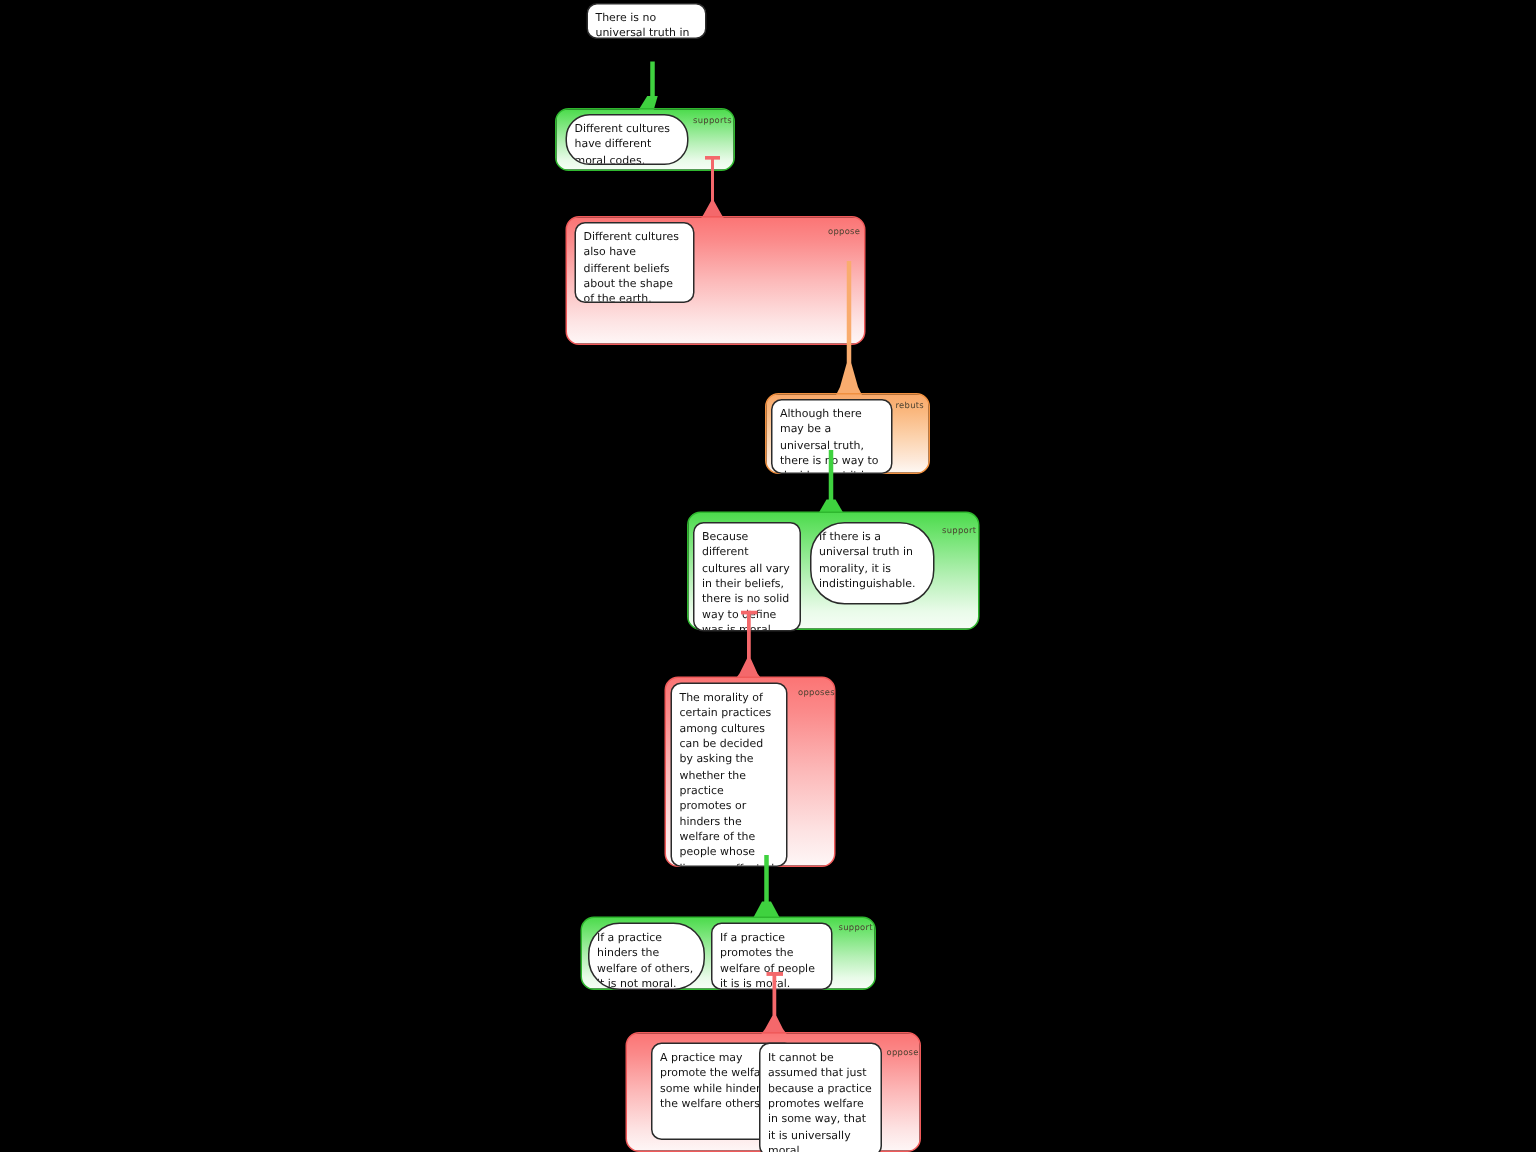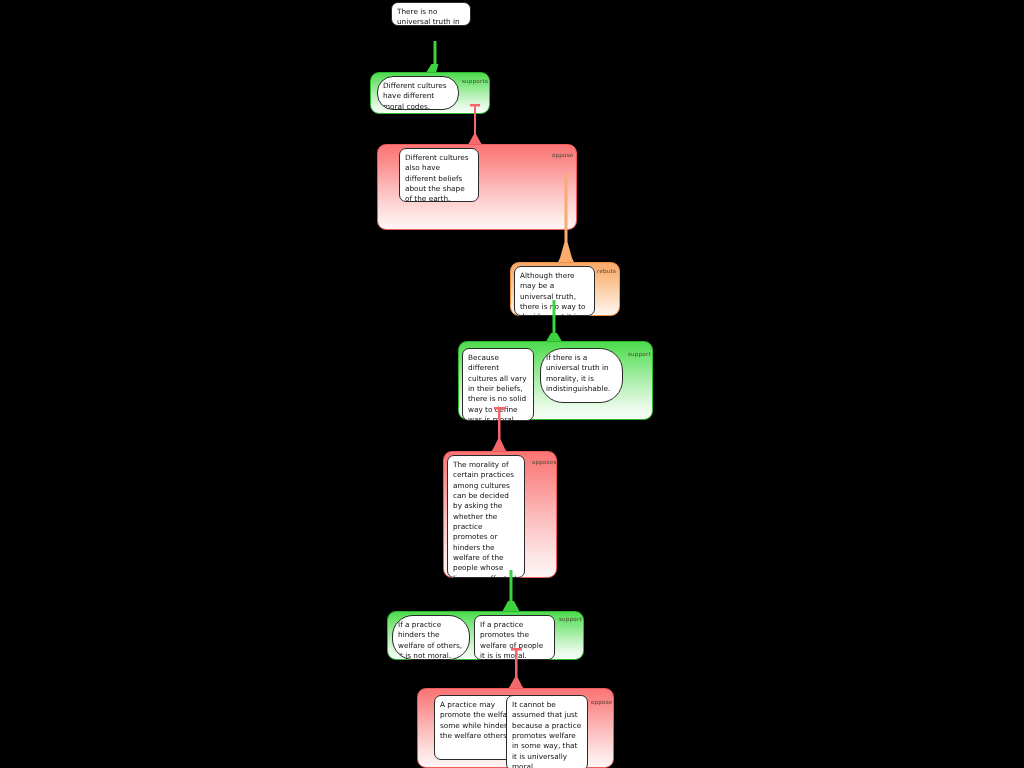--- a/index.html
+++ b/index.html
@@ -66,21 +66,21 @@
   <div class="conn red" style="left:461px;top:104px;width:28px;height:42px;">
     <div class="stem" style="height:36px;width:2px;"></div>
     <svg width="28" height="42" style="position:absolute;left:0;top:0;">
       <polygon points="13,0 15,0 15,30 20,39 22,42 6,42 8,39 13,30" fill="#f4686b"></polygon>
       <rect x="9" y="0" width="10" height="2.4" fill="#f4686b"></rect>
     </svg>
   </div>
 
   <div class="group red" style="left:377px;top:144px;width:200px;height:86px;"></div>
   <div class="rel-label" style="left:552px;top:152px;">oppose</div>
-  <div class="claim" style="left:383px;top:148px;width:80px;height:54px;margin-left:16px;">Different cultures also have different beliefs about the shape of the earth.</div>
+  <div class="claim" style="left:383px;top:148px;width:80px;height:54px;">Different cultures also have different beliefs about the shape of the earth.</div>
 
   <div class="conn orange" style="left:552px;top:174px;width:28px;height:90px;">
     <svg width="28" height="90" style="position:absolute;left:0;top:0;">
       <polygon points="12.5,0 15.5,0 15.5,68 20,84 23,90 5,90 8,84 12.5,68" fill="#f9ac6e"></polygon>
     </svg>
   </div>
 
   <div class="group orange" style="left:510px;top:262px;width:110px;height:54px;"></div>
   <div class="rel-label" style="left:597px;top:268px;">rebuts</div>
   <div class="claim" style="left:514px;top:266px;width:81px;height:50px;">Although there may be a universal truth, there is no way to decide what it is.</div>

